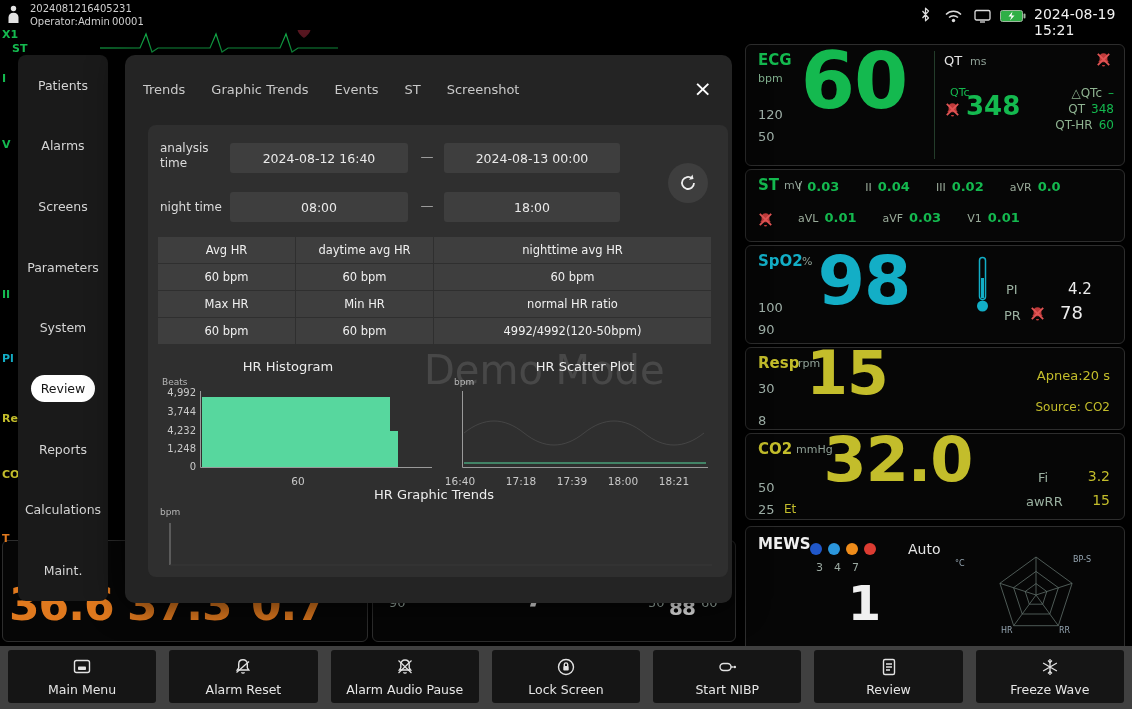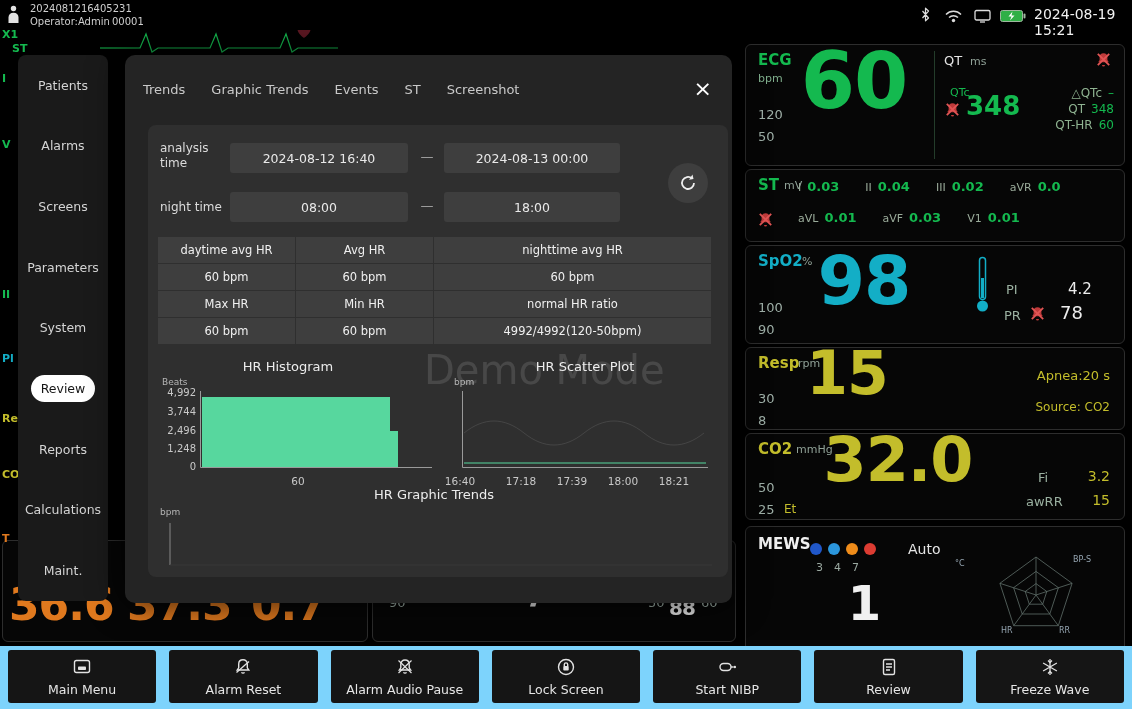--- a/index.html
+++ b/index.html
@@ -68,21 +68,21 @@
   
   .bgpanel{position:absolute;background:#060606;border:1px solid #2d2d2d;border-radius:6px;z-index:1}
   .temp-num{position:absolute;font-size:44px;font-weight:bold;color:var(--orange);letter-spacing:-1px}
 
   
   .dot{position:absolute;width:12px;height:12px;border-radius:50%}
   .mnum{position:absolute;font-size:11px;color:#9aa8a0}
   .rlab{position:absolute;font-size:8px;color:#96a6b2}
 
   
-  .toolbar{position:absolute;left:0;top:646px;width:1132px;height:63px;background:#7dd3fc;
+  .toolbar{position:absolute;left:0;top:646px;width:1132px;height:63px;background:#404040;
     display:flex;gap:13px;padding:4px 8px 6px;z-index:50}
   .tbtn{flex:1;background:#151515;border-radius:3px;display:flex;flex-direction:column;
     align-items:center;justify-content:center;gap:5px;cursor:pointer}
   .tlbl{font-size:12.5px;color:#e6e6e6;white-space:nowrap}
 </style>
 </head>
 <body>
 
 <div class="topbar">
   <span class="abs" style="left:7px;top:5px">
@@ -190,39 +190,39 @@
           <path d="M16 10a6 6 0 1 1-2-4.5" fill="none" stroke="#eee" stroke-width="1.8"></path>
           <path d="M14.5 1.5l1 4.5-4.5.8z" fill="#eee"></path>
         </svg>
     </div>
     <div class="flabel" style="left:12px;top:75px">night time</div>
     <div class="field" style="left:82px;top:67px;width:178px">08:00</div>
     <div class="dash" style="left:270px;top:73px">—</div>
     <div class="field" style="left:296px;top:67px;width:176px">18:00</div>
 
     <div class="stats">
+      <div class="cell">Avg HR</div>
       <div class="cell">daytime avg HR</div>
-      <div class="cell">Avg HR</div>
       <div class="cell">nighttime avg HR</div>
       <div class="cell">60 bpm</div>
       <div class="cell">60 bpm</div>
       <div class="cell">60 bpm</div>
       <div class="cell">Max HR</div>
       <div class="cell">Min HR</div>
       <div class="cell">normal HR ratio</div>
       <div class="cell">60 bpm</div>
       <div class="cell">60 bpm</div>
       <div class="cell">4992/4992(120-50bpm)</div>
     </div>
 
     <div class="ct" style="left:10px;top:234px;width:260px">HR Histogram</div>
     <div class="axlab" style="left:14px;top:252px">Beats</div>
     <div class="ytick" style="left:4px;top:262px">4,992</div>
     <div class="ytick" style="left:4px;top:281px">3,744</div>
-    <div class="ytick" style="left:4px;top:300px">2,496</div>
+    <div class="ytick" style="left:4px;top:300px">4,232</div>
     <div class="ytick" style="left:4px;top:318px">1,248</div>
     <div class="ytick" style="left:4px;top:336px">0</div>
     <svg class="abs" style="left:52px;top:266px" width="232" height="78">
       <path d="M0.5,0 V76.5 H232" stroke="#9a9a9a" fill="none"></path>
       <polygon points="2,76 2,6 190,6 190,40 198,40 198,76" fill="#57d79e"></polygon>
     </svg>
     <div class="xtick" style="left:120px;top:350px;width:60px">60</div>
 
     <div class="ct" style="left:307px;top:234px;width:260px">HR Scatter Plot</div>
     <div class="axlab" style="left:306px;top:252px">bpm</div>
@@ -356,21 +356,21 @@
         <path d="M1.8 1.8l11.4 11.4M13.2 1.8L1.8 13.2" stroke="#e25555" stroke-width="1.8"></path>
       </svg>
   </span>
   <div class="gval" style="left:314px;top:56px;font-size:18px">78</div>
 </div>
 
 <div class="vpanel" style="top:347px;height:83px">
   <div class="ptitle" style="color:var(--yellow)">Resp</div>
   <div class="punit" style="left:52px;top:9px">rpm</div>
   <div class="big" style="left:46px;top:-8px;width:110px;font-size:60px;color:var(--yellow)">15</div>
-  <div class="lim" style="left:12px;top:43px">30</div>
+  <div class="lim" style="left:12px;top:33px">30</div>
   <div class="lim" style="left:12px;top:65px">8</div>
   <div class="abs" style="right:14px;top:20px;font-size:13px;color:var(--yellow)">Apnea:20 s</div>
   <div class="abs" style="right:14px;top:52px;font-size:12px;color:var(--yellow)">Source: CO2</div>
 </div>
 
 <div class="vpanel" style="top:433px;height:87px">
   <div class="ptitle" style="color:var(--yellow)">CO2</div>
   <div class="punit" style="left:50px;top:9px">mmHg</div>
   <div class="big" style="left:52px;top:-8px;width:200px;font-size:62px;color:var(--yellow)">32.0</div>
   <div class="lim" style="left:12px;top:46px">50</div>

